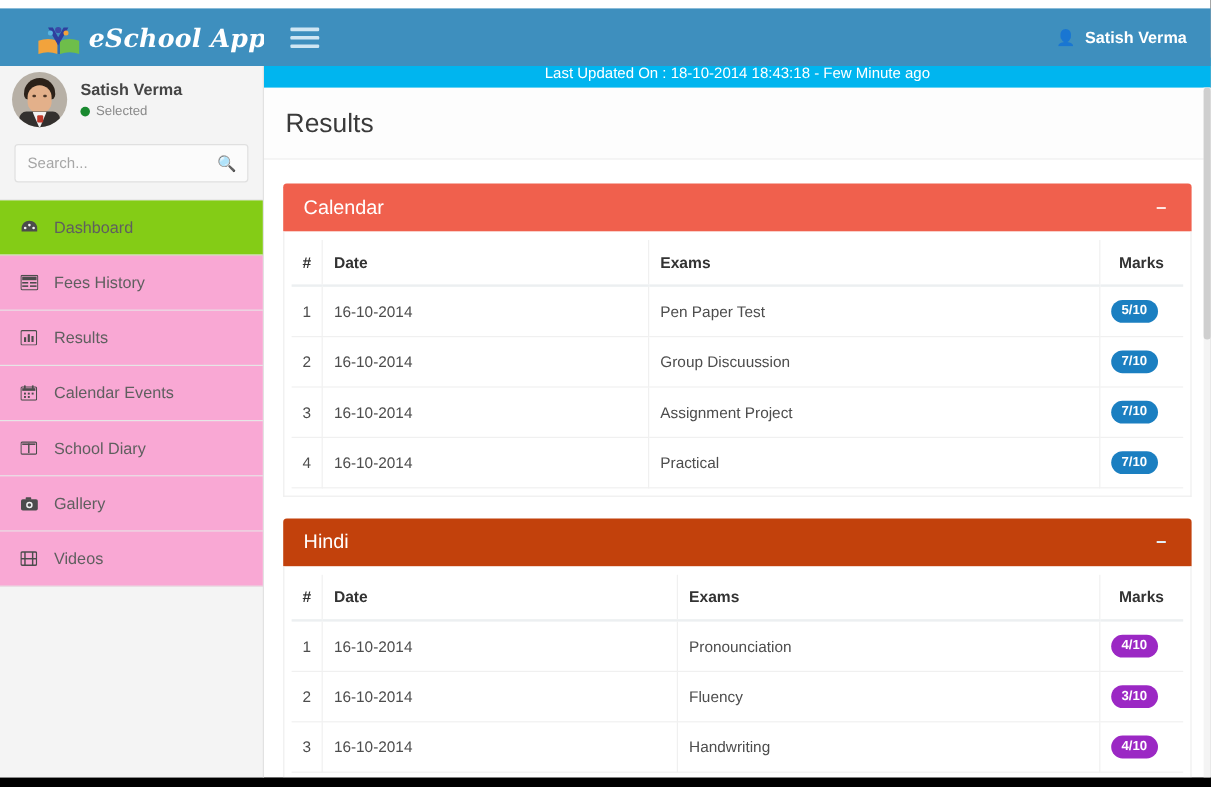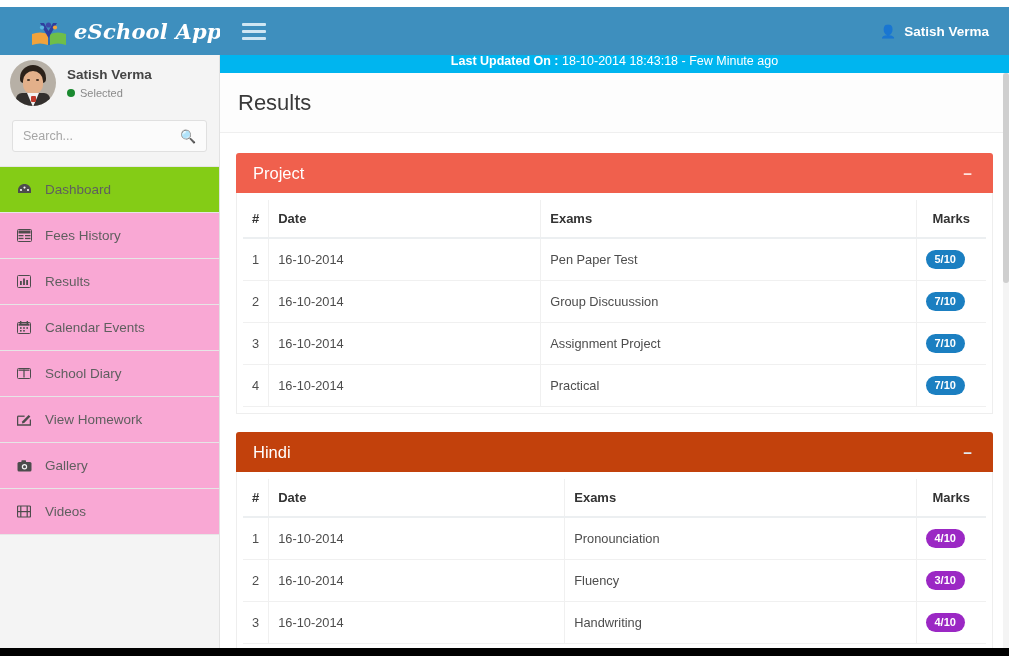--- a/index.html
+++ b/index.html
@@ -75,21 +75,21 @@
   
   .status-strip {
     position: absolute; top: 48px; left: 220px;
     width: 789px; height: 25px;
     background: #00b5ef;
     color: #ffffff;
     font-size: 12.5px;
     display: flex; align-items: center; justify-content: center;
     z-index: 5;
   }
-  .status-strip b { font-weight: bold; }
+  .status-strip b { font-weight: normal; }
 
   
   .sidebar {
     position: absolute; top: 48px; left: 0;
     width: 220px; height: 600px;
     background: #f4f4f4;
     border-right: 1px solid #e2e2e2;
     z-index: 4;
   }
   .profile {
@@ -359,30 +359,20 @@
           <svg width="14" height="13" viewBox="0 0 14 13">
               <rect x="0.5" y="1.5" width="13" height="10" rx="1" fill="none" stroke="#4c4c4c"></rect>
               <rect x="1.5" y="2.5" width="11" height="1.3" fill="#4c4c4c"></rect>
               <rect x="6.4" y="2.5" width="1.2" height="8" fill="#4c4c4c"></rect>
             </svg>
         </span>
         <span>School Diary</span>
       </div>
       <div class="nav-item">
         <span class="ni">
-          <svg width="14" height="13" viewBox="0 0 14 13">
-              <path d="M0.6 3.2v8.8h12.8V6.5" fill="none" stroke="#4c4c4c" stroke-width="1.3"></path>
-              <path d="M0.6 3.2h7" fill="none" stroke="#4c4c4c" stroke-width="1.3"></path>
-              <path d="M5.4 8.2 L11.6 1.9 L13.4 3.6 L7.2 9.9 L4.9 10.4 Z" fill="#4c4c4c"></path>
-            </svg>
-        </span>
-        <span>View Homework</span>
-      </div>
-      <div class="nav-item">
-        <span class="ni">
           <svg width="15" height="12" viewBox="0 0 15 12">
               <rect x="0.5" y="2" width="14" height="9.4" rx="1.5" fill="#4c4c4c"></rect>
               <rect x="4.4" y="0.3" width="4.6" height="2.2" rx="0.6" fill="#4c4c4c"></rect>
               <circle cx="7.5" cy="6.8" r="2.7" fill="#f4f4f4"></circle>
               <circle cx="7.5" cy="6.8" r="1.5" fill="#4c4c4c"></circle>
             </svg>
         </span>
         <span>Gallery</span>
       </div>
       <div class="nav-item">
@@ -401,21 +391,21 @@
 
   <div class="main">
     <div class="page-head">
       <h1 class="page-title">Results</h1>
     </div>
 
     <div class="panels">
 
       <div class="panel">
         <div class="panel-head red">
-          <span>Project</span>
+          <span>Calendar</span>
           <span class="collapse-btn">−</span>
         </div>
         <div class="panel-body">
           <table>
             <thead>
               <tr>
                 <th class="c-idx">#</th>
                 <th class="c-date">Date</th>
                 <th>Exams</th>
                 <th class="c-mark">Marks</th>

